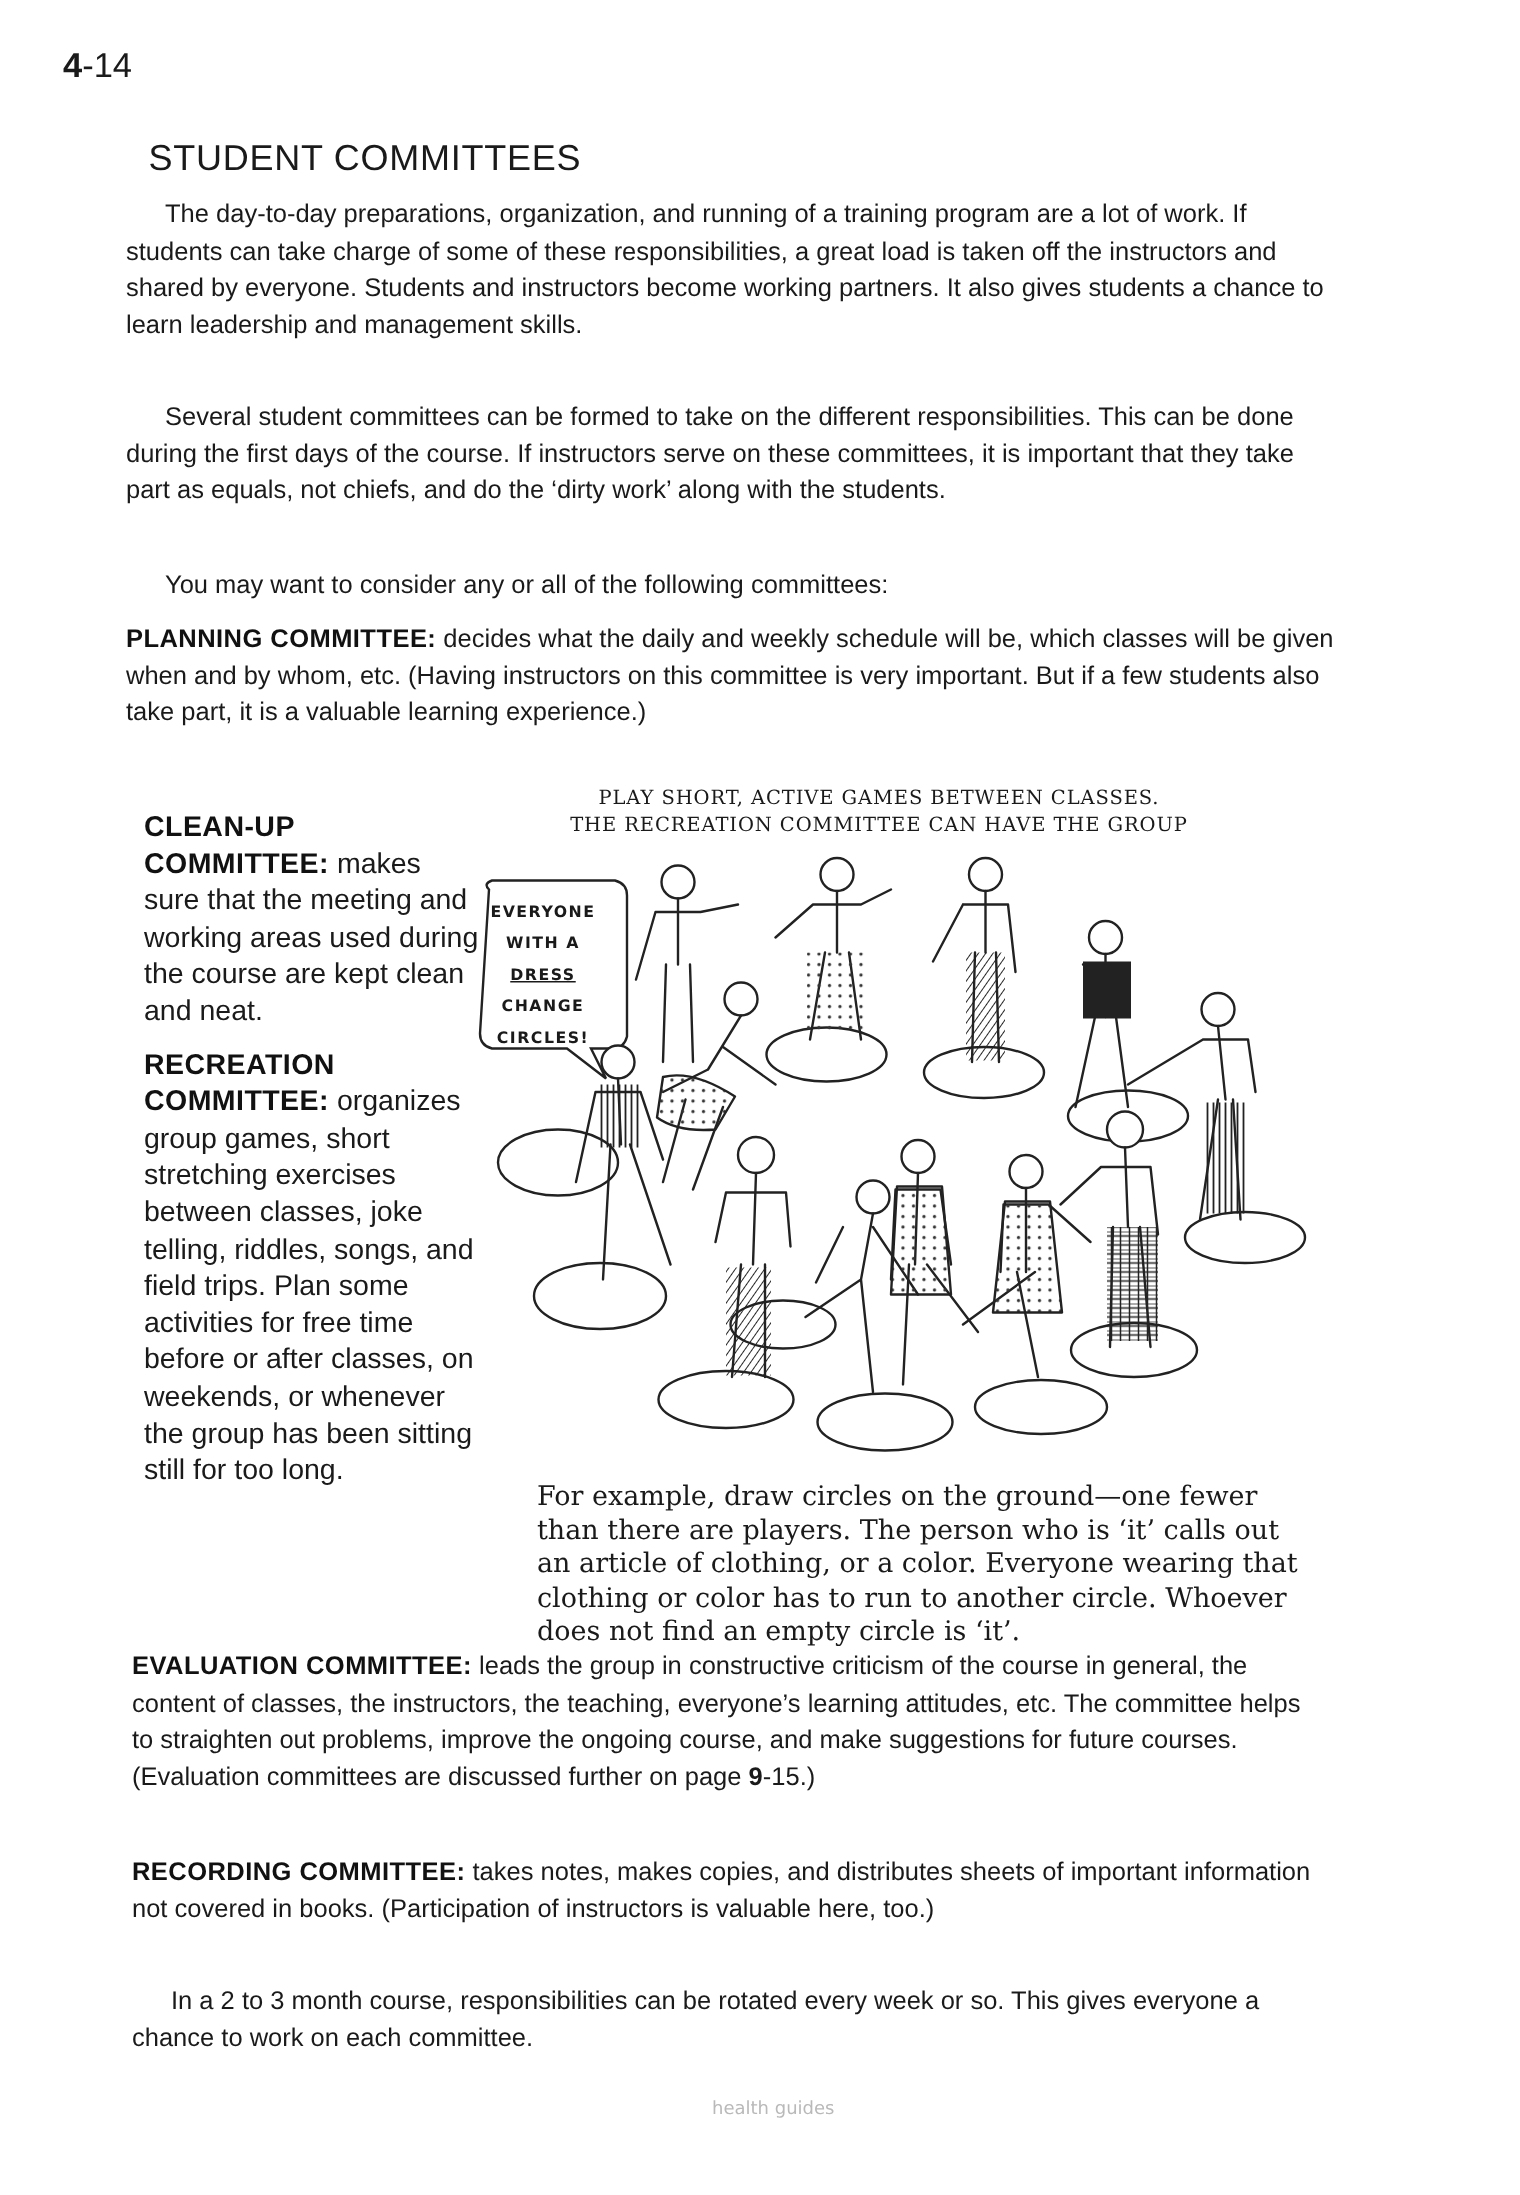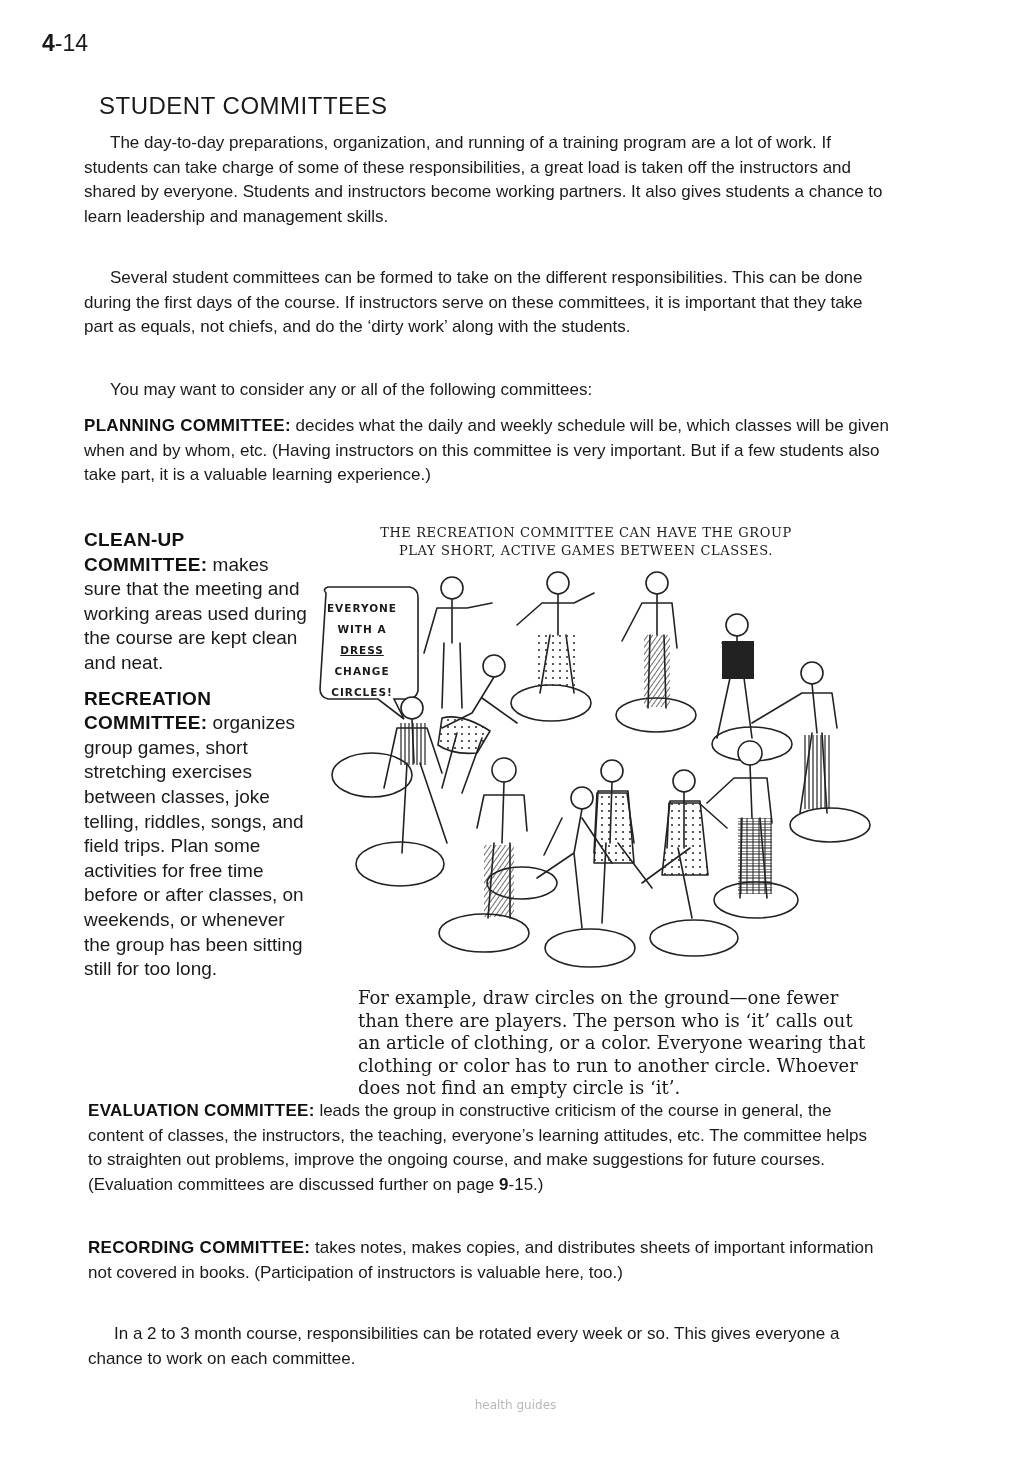--- a/index.html
+++ b/index.html
@@ -10,21 +10,21 @@
   .page-num { position: absolute; left: 42px; top: 30px; font-size: 23px; }
   .page-num b { font-weight: bold; }
   .title { position: absolute; left: 84px; top: 77px; font-size: 24px; letter-spacing: 0.5px; font-weight: normal; margin: 15px; }
   .para { position: absolute; left: 84px; width: 810px; font-size: 17px; line-height: 24.6px; margin: 0; }
   .indent { text-indent: 26px; }
   .head { font-weight: bold; letter-spacing: 0.3px; color: #111; }
   .p1 { top: 131px; }
   .p2 { top: 266px; }
   .p3 { top: 378px; }
   .p4 { top: 414px; }
-  .side { position: absolute; left: 84px; top: 528px; width: 225px; font-size: 19px; line-height: 24.6px; margin: 0; }
+  .side { position: absolute; left: 84px; top: 528px; width: 225px; font-size: 19px; line-height: 24.6px; margin: 12px; }
   .side p { margin: 0 0 11px 0; }
   .fig-cap-top {
     position: absolute; left: 336px; top: 524px; width: 500px; text-align: center;
     font-family: "DejaVu Serif", serif; font-size: 13px; line-height: 18px; letter-spacing: 0.6px;
   }
   .illustration { position: absolute; left: 312px; top: 563px; width: 570px; height: 405px; }
   .bubble-text {
     position: absolute; font-family: "DejaVu Sans", sans-serif; font-weight: bold; font-size: 10.5px;
     text-align: center; letter-spacing: 1px; line-height: 21px; left: 322px; top: 598px; width: 80px;
   }
@@ -56,22 +56,22 @@
 <p class="para indent p3">You may want to consider any or all of the following committees:</p>
 
 <p class="para p4"><span class="head">PLANNING COMMITTEE:</span><span> decides what the daily and weekly schedule will be, which classes will be given when and by whom, etc. (Having instructors on this committee is very important. But if a few students also take part, it is a valuable learning experience.)</span></p>
 
 <div class="side">
   <p><span class="head">CLEAN-UP COMMITTEE:</span><span> makes sure that the meeting and working areas used during the course are kept clean and neat.</span></p>
   <p><span class="head">RECREATION COMMITTEE:</span><span> organizes group games, short stretching exercises between classes, joke telling, riddles, songs, and field trips. Plan some activities for free time before or after classes, on weekends, or whenever the group has been sitting still for too long.</span></p>
 </div>
 
 <div class="fig-cap-top">
+  <div>PLAY SHORT, ACTIVE GAMES BETWEEN CLASSES.</div>
   <div>THE RECREATION COMMITTEE CAN HAVE THE GROUP</div>
-  <div>PLAY SHORT, ACTIVE GAMES BETWEEN CLASSES.</div>
 </div>
 
 <svg class="illustration" viewBox="0 0 570 405">
 
   <path class="fillw" d="M14 30 Q10 26 16 24 L98 24 Q106 26 106 34 L106 128 Q104 136 96 136 L82 136 L92 156 L66 136 L16 136 Q8 134 8 126 Z"></path>
 
   <ellipse class="ln" cx="60" cy="212" rx="40" ry="22"></ellipse>
   <ellipse class="ln" cx="88" cy="301" rx="44" ry="22"></ellipse>
   <ellipse class="ln" cx="239" cy="140" rx="40" ry="18"></ellipse>
   <ellipse class="ln" cx="344" cy="152" rx="40" ry="17"></ellipse>

